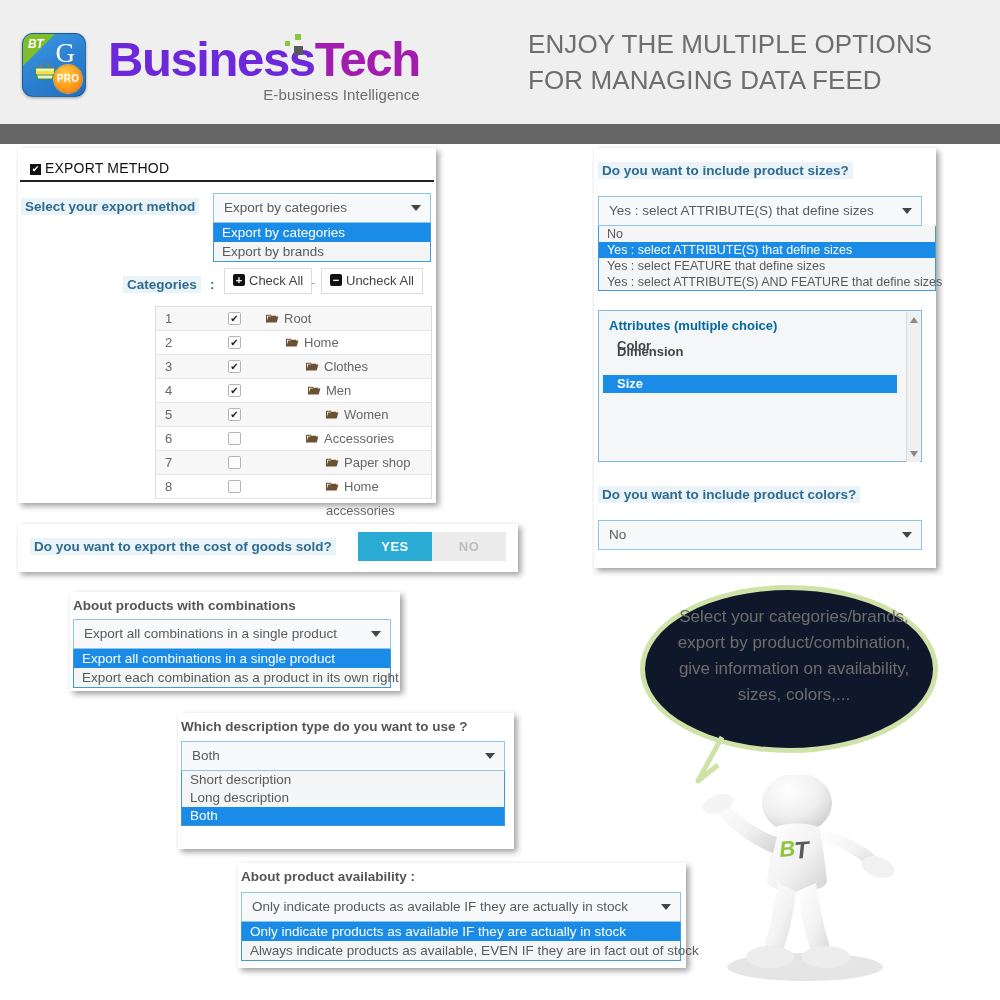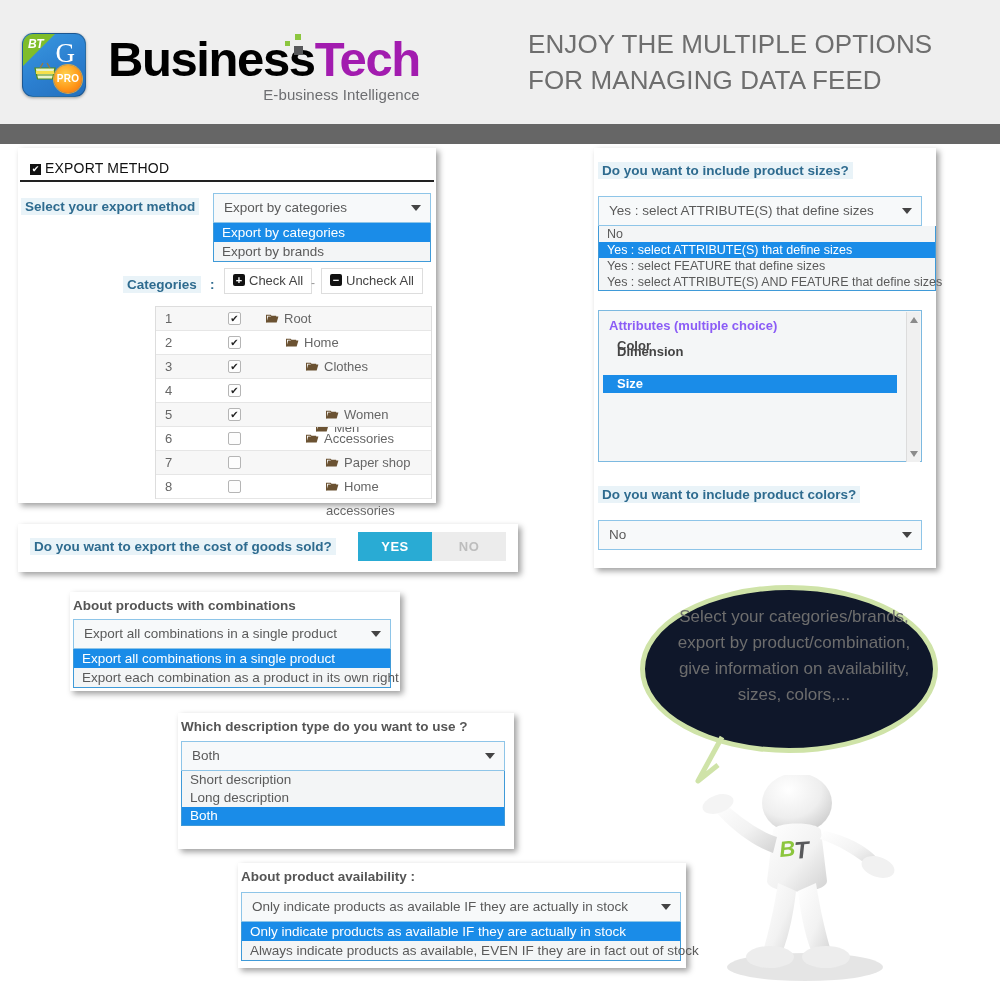--- a/index.html
+++ b/index.html
@@ -43,21 +43,21 @@
   #logo-icon .pro {
     position:absolute; right:3px; bottom:3px; width:28px; height:28px;
     border-radius:50%;
     background:radial-gradient(circle at 40% 35%, #ffd24d 0%, #ff9a1a 55%, #f06a10 100%);
     color:#fff; font-size:10px; font-weight:bold; text-align:center;
     line-height:28px; letter-spacing:.3px;
     box-shadow:0 0 0 1px rgba(255,180,40,.8);
   }
   #logo-text { position:absolute; left:88px; top:0px; }
   #logo-word { font-size:49px; font-weight:bold; letter-spacing:-1.4px; line-height:58px; }
-  #logo-word .w1 { color:#000000; }
+  #logo-word .w1 { color:#6d28d9; }
   #logo-word .w2 { color:#a21caf; }
   #logo-dots { position:absolute; left:165px; top:4px; width:40px; height:30px; }
   #logo-dots i { position:absolute; display:block; background:#8cc63e; }
   #logo-dots i.d1 { left:22px; top:0px;  width:6px;  height:6px; }
   #logo-dots i.d2 { left:12px; top:7px;  width:5px;  height:5px; }
   #logo-dots i.d3 { left:21px; top:12px; width:9px;  height:9px; background:#58595b; }
   #logo-tagline {
     position:absolute; right:0; top:56px; font-size:15px; color:#6d6e71;
     letter-spacing:.1px; white-space:nowrap;
   }
@@ -183,21 +183,21 @@
   
   #panel-right { left:594px; top:148px; width:342px; height:420px; }
   #sizes-label { position:absolute; left:4px; top:14px; }
   #sel-sizes { position:absolute; left:4px; top:48px; width:324px; }
   #sel-sizes-list { position:absolute; left:4px; top:78px; width:338px; }
   #sel-sizes-list .opt { height:16px; line-height:16px; font-size:12.5px; }
   #attr-box {
     position:absolute; left:4px; top:162px; width:324px; height:152px;
     border:1px solid #7cb9e0; background:#f4f6f7;
   }
-  #attr-box .hdr { position:absolute; left:10px; top:7px; font-size:13px; color:#8b5cf6; font-weight:bold; }
+  #attr-box .hdr { position:absolute; left:10px; top:7px; font-size:13px; color:#0369a1; font-weight:bold; }
   #attr-box .aopt {
     position:absolute; left:4px; width:294px; height:18px; line-height:18px;
     font-size:13px; font-weight:bold; color:#444; padding-left:14px;
   }
   #attr-box .aopt.sel { background:#1a8ce8; color:#ffffff; }
   #attr-scroll {
     position:absolute; right:1px; top:1px; width:14px; height:150px; background:#f0f0f0;
     border-left:1px solid #dcdcdc;
   }
   #attr-scroll .ar {
@@ -309,21 +309,21 @@
         <span class="num">3</span>
         <span class="cbx">✔</span>
         <span class="nm" style="left: 150px;"><span class="fo"><svg width="13" height="10" viewBox="0 0 13 10" style="vertical-align:-1px">
               <path d="M0.5 8.5 L2.2 2.4 L12.4 2.4 L10.7 8.5 Z" fill="#6b5232"></path>
               <path d="M0.5 8.5 L0.5 1.2 L4.4 1.2 L5.4 2.4 L9.6 2.4 L9.6 3.6" fill="none" stroke="#6b5232" stroke-width="1.1"></path>
             </svg></span><span>Clothes</span></span>
       </div>
       <div class="row">
         <span class="num">4</span>
         <span class="cbx">✔</span>
-        <span class="nm" style="left: 160px; margin-top: 37px;"><span class="fo"><svg width="13" height="10" viewBox="0 0 13 10" style="vertical-align:-1px">
+        <span class="nm" style="left: 152px;"><span class="fo"><svg width="13" height="10" viewBox="0 0 13 10" style="vertical-align:-1px">
               <path d="M0.5 8.5 L2.2 2.4 L12.4 2.4 L10.7 8.5 Z" fill="#6b5232"></path>
               <path d="M0.5 8.5 L0.5 1.2 L4.4 1.2 L5.4 2.4 L9.6 2.4 L9.6 3.6" fill="none" stroke="#6b5232" stroke-width="1.1"></path>
             </svg></span><span>Men</span></span>
       </div>
       <div class="row">
         <span class="num">5</span>
         <span class="cbx">✔</span>
         <span class="nm" style="left: 170px;"><span class="fo"><svg width="13" height="10" viewBox="0 0 13 10" style="vertical-align:-1px">
               <path d="M0.5 8.5 L2.2 2.4 L12.4 2.4 L10.7 8.5 Z" fill="#6b5232"></path>
               <path d="M0.5 8.5 L0.5 1.2 L4.4 1.2 L5.4 2.4 L9.6 2.4 L9.6 3.6" fill="none" stroke="#6b5232" stroke-width="1.1"></path>

